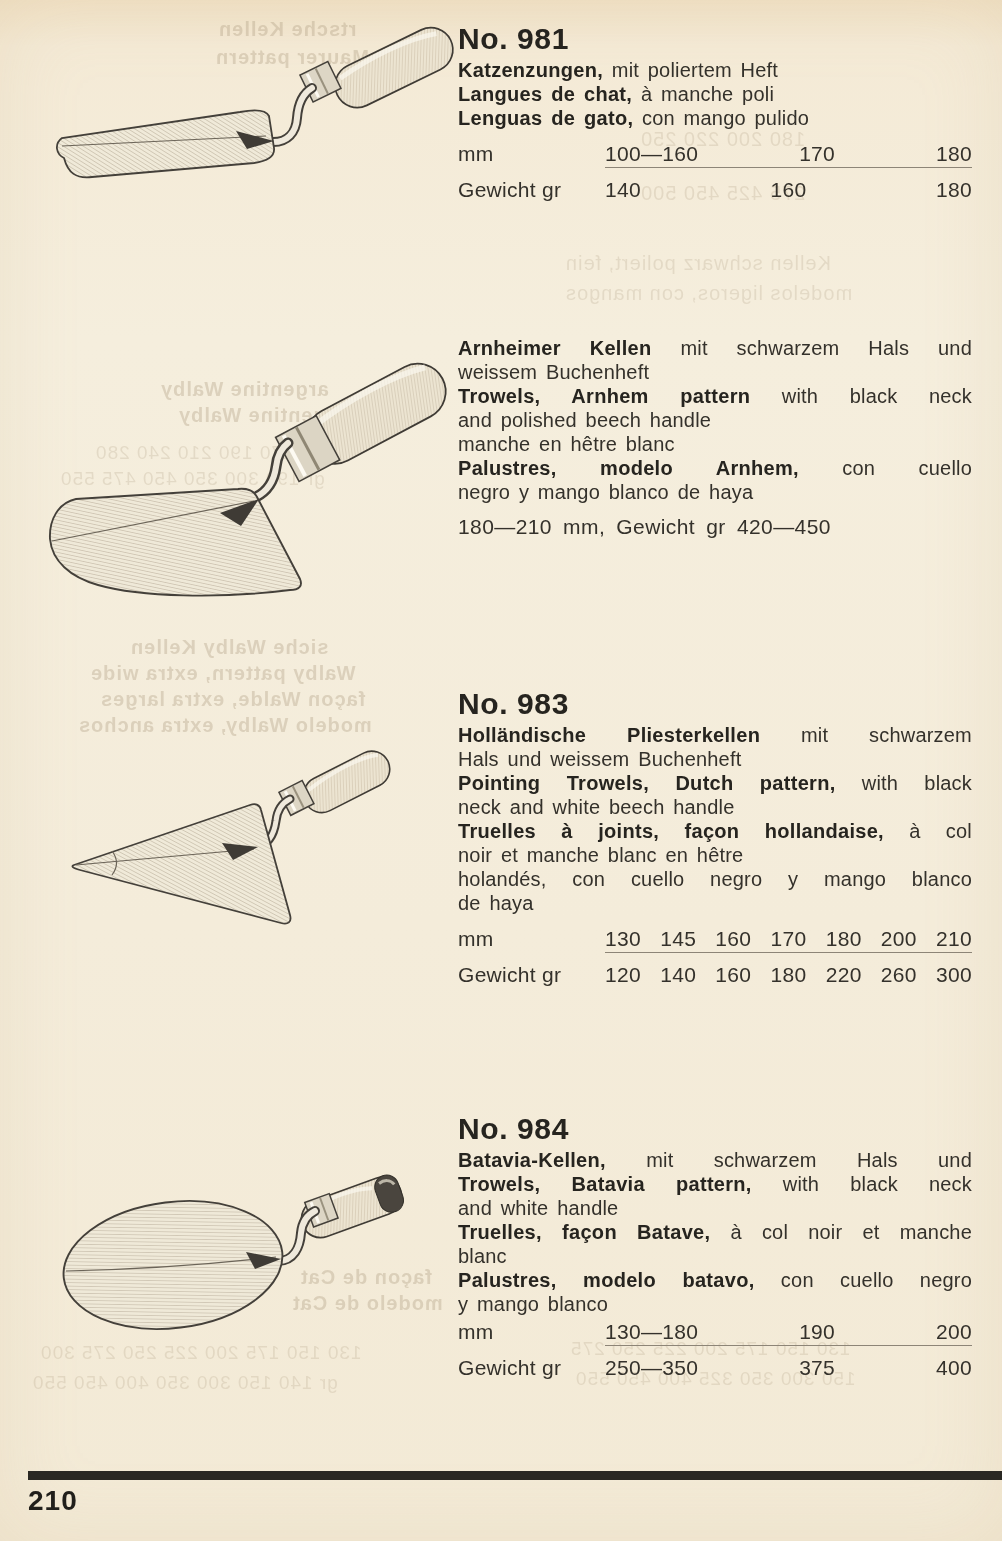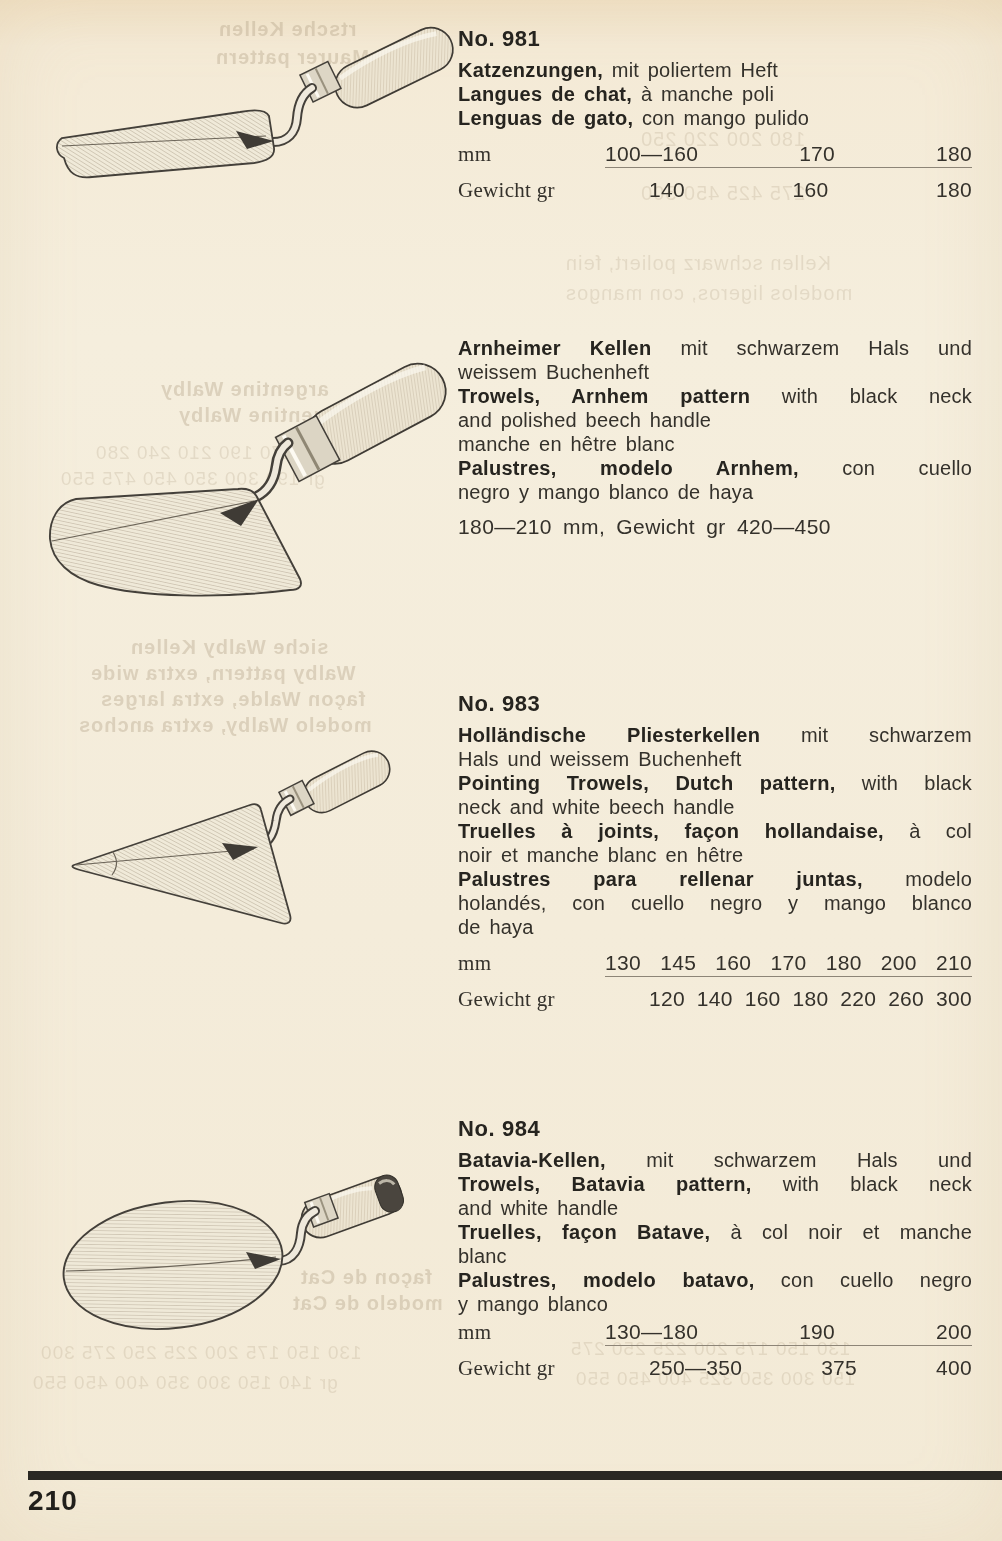--- a/index.html
+++ b/index.html
@@ -4,33 +4,33 @@
 <style>
   html,body{margin:0;padding:0;background:#d8d0bd;}
   .page{
     position:relative;width:1002px;height:1541px;overflow:hidden;
     font-family:"Liberation Sans",sans-serif;color:#34312b;
     background:linear-gradient(180deg,#f1e2c7 0%,#f4ead6 3%,#f5eedd 22%,#f4ecda 60%,#f3ead6 100%);
     box-shadow:inset 0 0 80px rgba(205,175,135,.18);
   }
   
   .section{position:absolute;left:458px;width:514px;}
-  .prod-no{margin:0 0 6px 0;font-size:22px;line-height:26px;font-weight:700;color:#26241f;letter-spacing:.6px;}
+  .prod-no{margin:0 0 6px 0;font-size:30px;line-height:26px;font-weight:700;color:#26241f;letter-spacing:.6px;}
   .ln{margin:0;font-size:20px;line-height:24px;word-spacing:3px;letter-spacing:.2px;}
   .ln b{color:#26241f;letter-spacing:.3px;}
   .ln.j{text-align:justify;text-align-last:justify;}
   .dims{margin:10px 0 0 0;font-size:21px;line-height:25px;word-spacing:5px;letter-spacing:.4px;}
   
   .spec{margin-top:12px;}
   .spec.tight{margin-top:4px;}
   .spec-row{display:flex;font-size:21px;line-height:24px;height:24px;letter-spacing:.3px;}
-  .spec-row .lbl{width:147px;flex:0 0 147px;font-family:Liberation Serif, serif;}
+  .spec-row .lbl{width:147px;flex:0 0 147px;}
   .vals{flex:1;display:flex;justify-content:space-between;}
   .spec-rule{height:1px;background:#8d8577;margin:1px 0 0 147px;}
-  .spec-row.r2{margin-top:10px;gap:44px;}
+  .spec-row.r2{margin-top:10px;}
   
   .footer-rule{position:absolute;left:28px;right:0;top:1471px;height:9px;background:#2a2823;}
   .page-num{position:absolute;left:28px;top:1485px;font-size:28px;font-weight:700;color:#211f1b;letter-spacing:1px;}
   
   .ghost{
     position:absolute;transform:scaleX(-1);color:#a8967a;opacity:.32;
     filter:blur(.6px);font-weight:700;white-space:nowrap;font-size:20px;letter-spacing:1px;
   }
   .ghost.light{opacity:.22;font-weight:400;}
   
@@ -212,21 +212,20 @@
   </section>
 
   <section class="section" style="top:691px;">
     <h3 class="prod-no">No. 983</h3>
     <p class="ln j"><b>Holländische Pliesterkellen</b><span> mit schwarzem</span></p>
     <p class="ln"><span>Hals und weissem Buchenheft</span></p>
     <p class="ln j"><b>Pointing Trowels, Dutch pattern,</b><span> with black</span></p>
     <p class="ln"><span>neck and white beech handle</span></p>
     <p class="ln j"><b>Truelles à joints, façon hollandaise,</b><span> à col</span></p>
     <p class="ln"><span>noir et manche blanc en hêtre</span></p>
-    <p class="ln j"><b>Palustres para rellenar juntas,</b><span> modelo</span></p>
     <p class="ln j"><span>holandés, con cuello negro y mango blanco</span></p>
     <p class="ln"><span>de haya</span></p>
     <div class="spec">
       <div class="spec-row">
         <span class="lbl">mm</span>
         <span class="vals">
           <span>130</span>
           <span>145</span>
           <span>160</span>
           <span>170</span>

